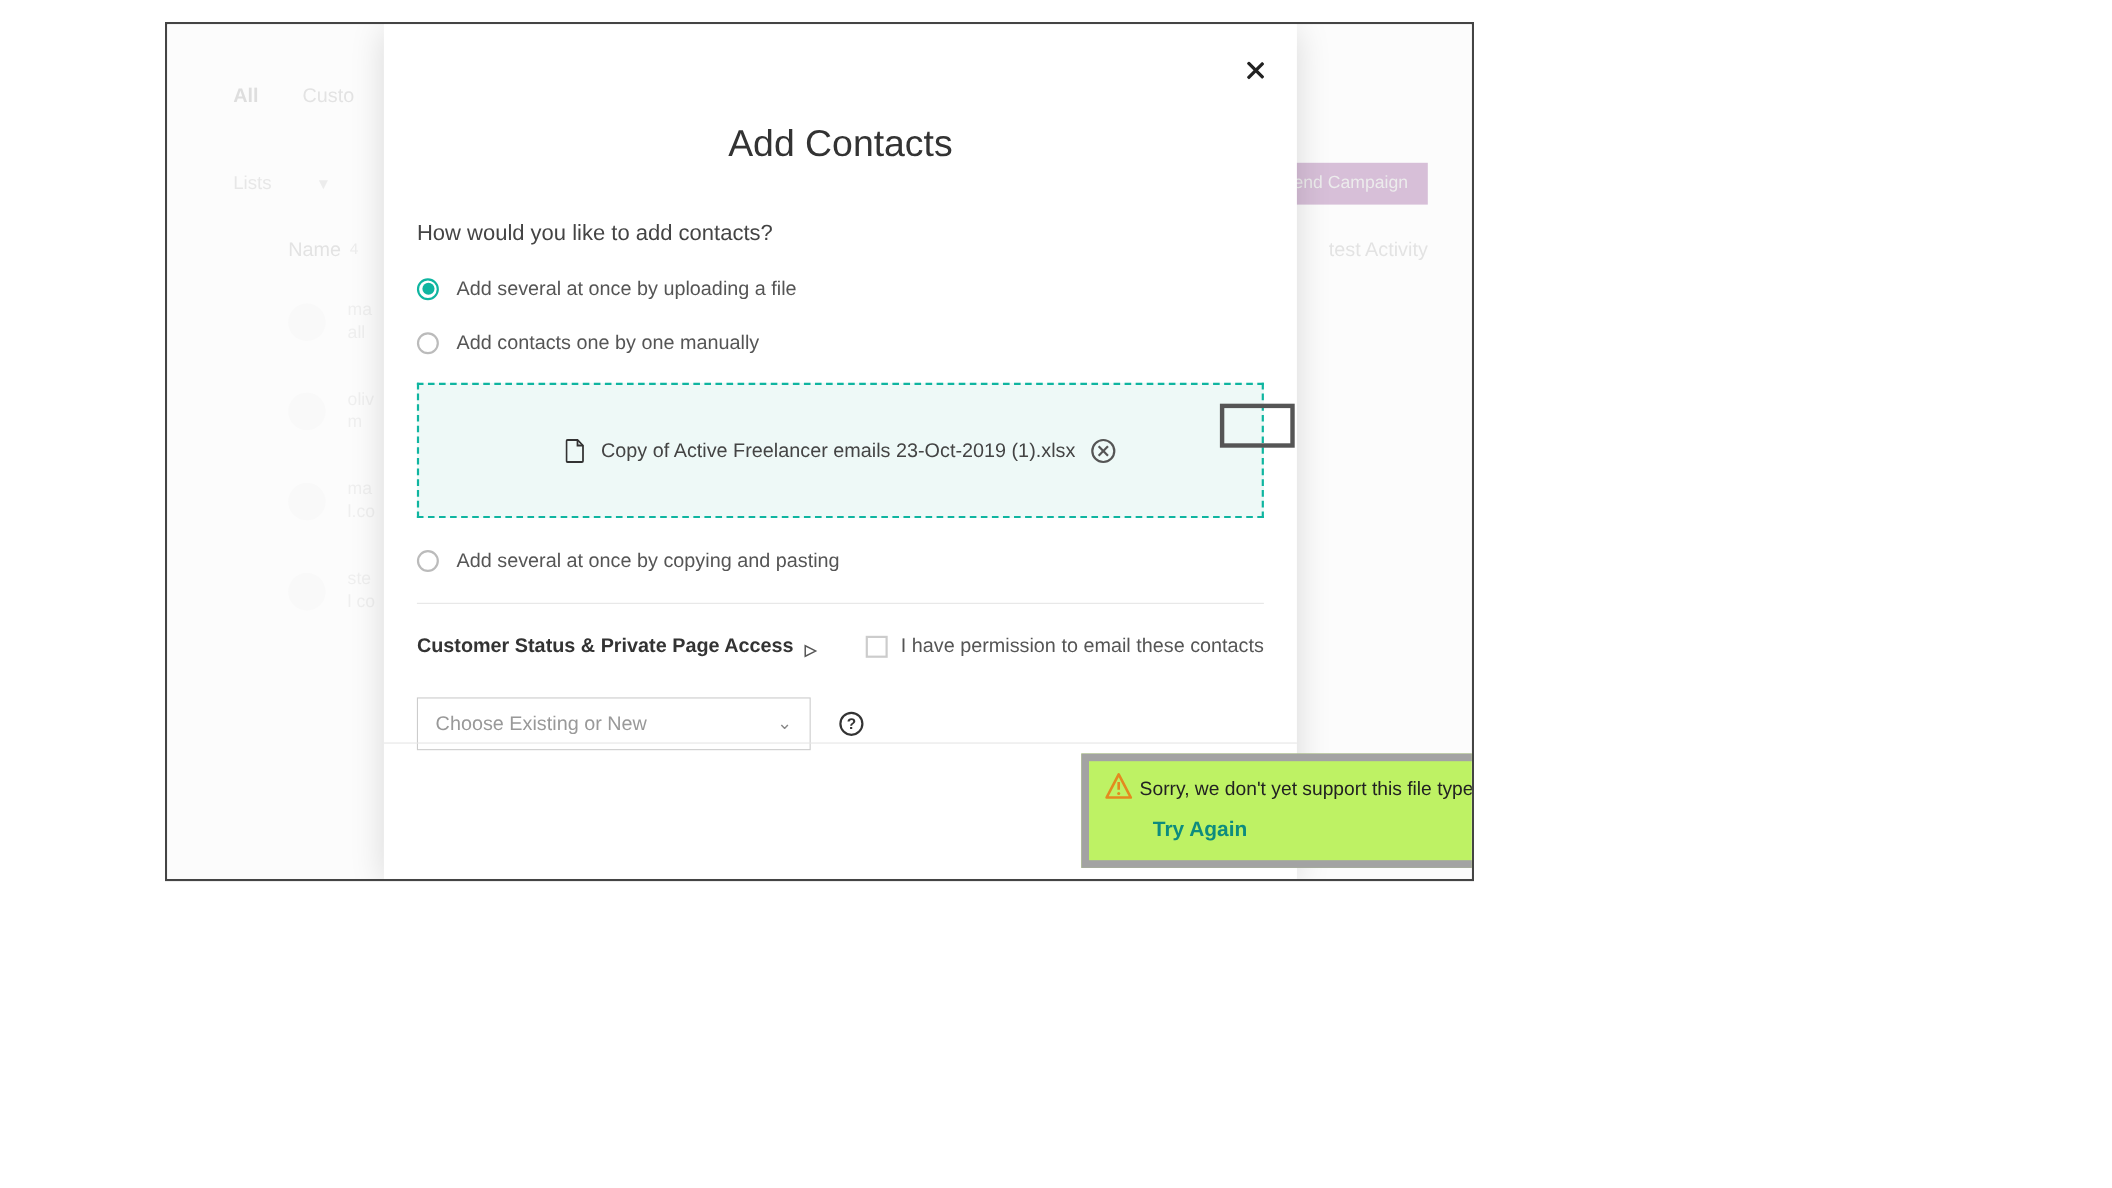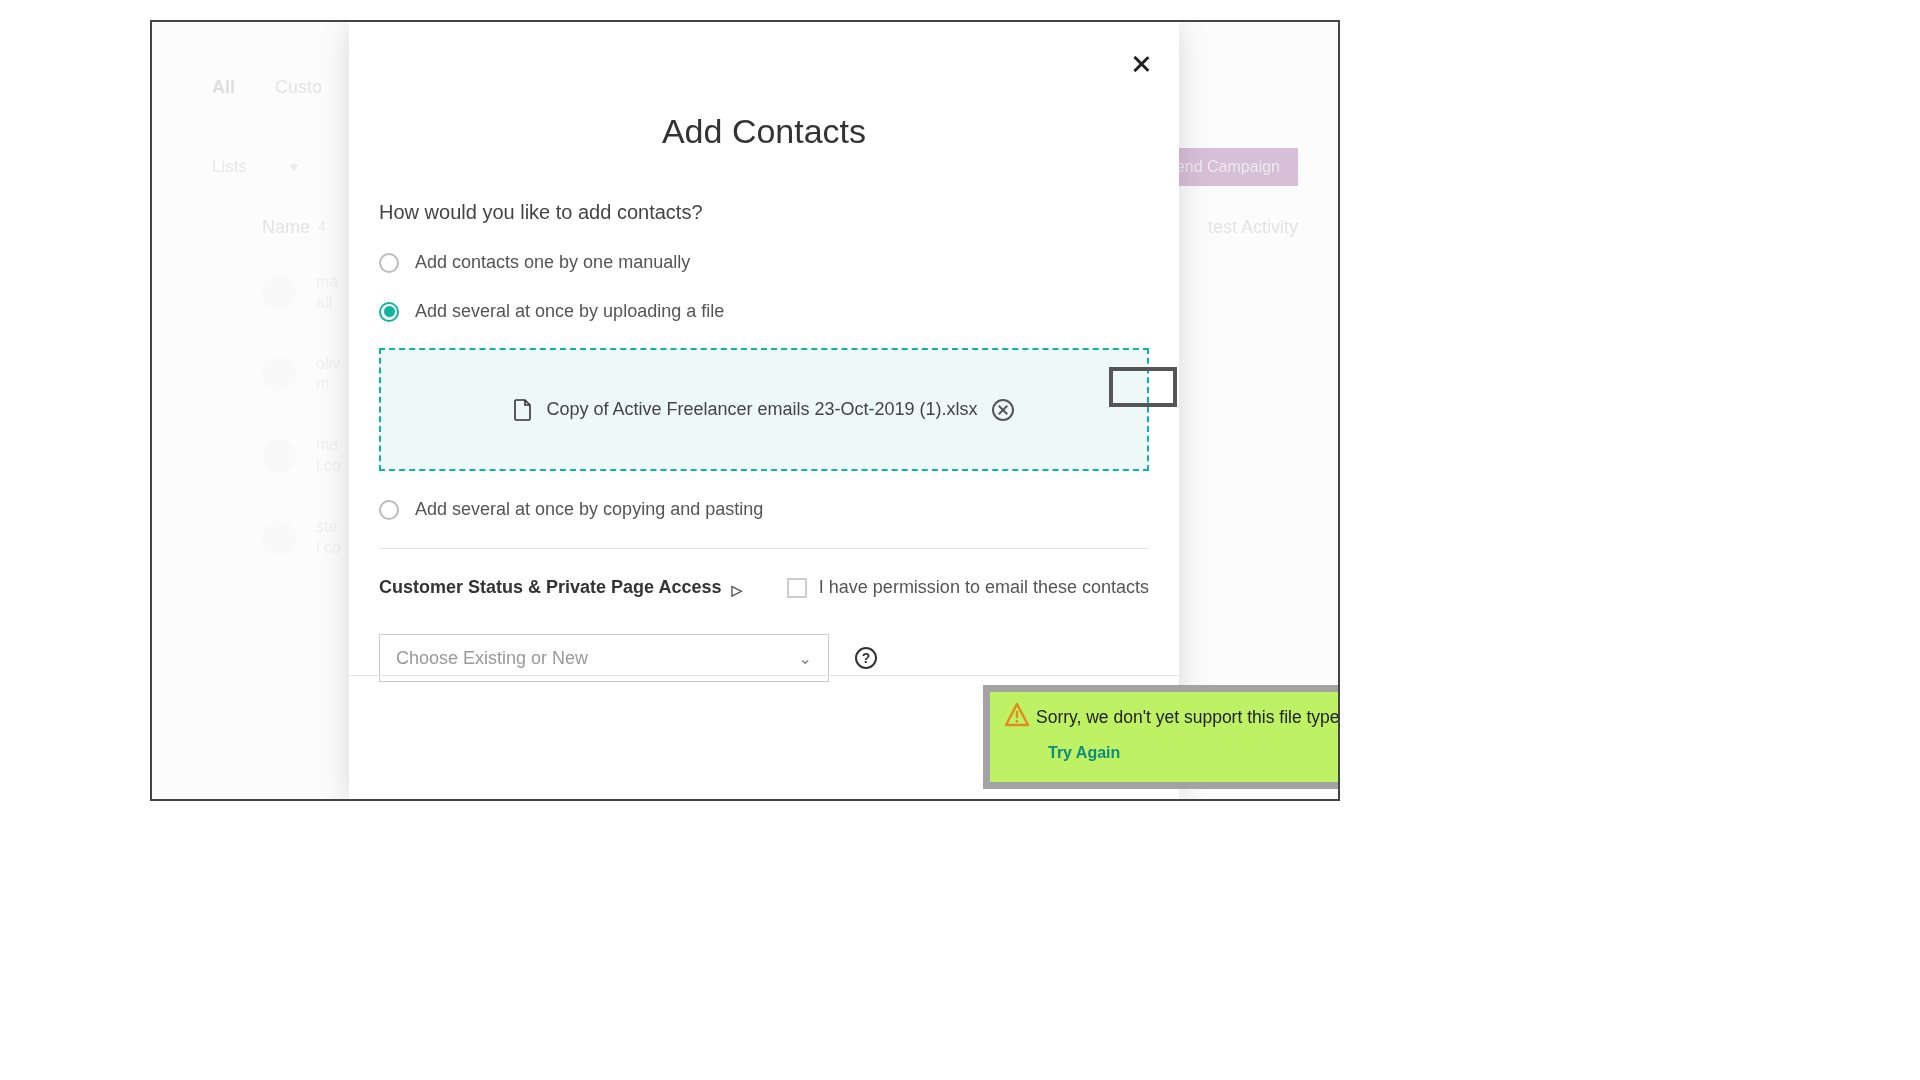--- a/index.html
+++ b/index.html
@@ -124,21 +124,21 @@
   .row2 {
     display:flex; align-items:center; justify-content:space-between;
     font-size:18px;
   }
   .status-label { font-weight:700; color:#333; display:flex; align-items:flex-end; gap:10px;}
   .tri { font-size:14px; color:#555;}
   .perm { display:flex; align-items:center; gap:12px; color:#555; font-size:18px;}
   .chk { width:20px; height:20px; border:2px solid #ccc;}
   .select-row { display:flex; align-items:center; gap:26px; margin-top:36px;}
   .select {
-    width:450px; height:48px; border:1px solid #ccc;
+    width:358px; height:48px; border:1px solid #ccc;
     display:flex; align-items:center; justify-content:space-between;
     padding:0 16px; font-size:18px; color:#999;
   }
   .select .chev { color:#888; font-size:16px;}
   .help {
     width:22px; height:22px; border:2px solid #333; border-radius:50%;
     display:flex; align-items:center; justify-content:center;
     font-size:14px; font-weight:700; color:#333;
   }
   .footer-divider {
@@ -150,21 +150,21 @@
     left:634px; top:663px;
     width:383px; height:104px;
     border:7px solid #a3a3a3;
     background:#bef264;
     padding:10px 14px 8px 14px;
   }
   .error-row { display:flex; align-items:flex-end; gap:6px;}
   .warn-icon { width:26px; height:26px; }
   .warn-icon svg { display:block;}
   .error-text { font-size:17.5px; color:#222; font-weight:400;}
-  .try-again { margin-top:16px; margin-left:44px; font-size:16px; font-weight:600; color:#0d8c7e;}
+  .try-again { margin-top:16px; margin-left:44px; font-size:19px; font-weight:600; color:#0d8c7e;}
 </style>
 </head>
 <body>
 
 <div class="stage">
 
   <div class="bg">
     <div class="tabs">
       <span class="active">All</span>
       <span>Custo</span>
@@ -214,26 +214,26 @@
   </div>
   <div class="dim"></div>
 
   <div class="modal">
     <div class="close-x"></div>
     <h1>Add Contacts</h1>
     <div class="subhead">How would you like to add contacts?</div>
 
     <div class="options">
       <div class="opt">
+        <div class="radio selected"></div>
+        <span>Add several at once by uploading a file</span>
+      </div>
+      <div class="opt">
         <div class="radio"></div>
         <span>Add contacts one by one manually</span>
-      </div>
-      <div class="opt">
-        <div class="radio selected"></div>
-        <span>Add several at once by uploading a file</span>
       </div>
 
       <div class="dropzone">
         <span class="file-icon">
           <svg viewBox="0 0 18 22" width="18" height="22">
               <path d="M2 1h9l5 5v14a1 1 0 0 1-1 1H2a1 1 0 0 1-1-1V2a1 1 0 0 1 1-1z" fill="none" stroke="#333" stroke-width="1.6"></path>
               <path d="M11 1v5h5" fill="none" stroke="#333" stroke-width="1.6"></path>
             </svg>
         </span>
         <span class="filename">

